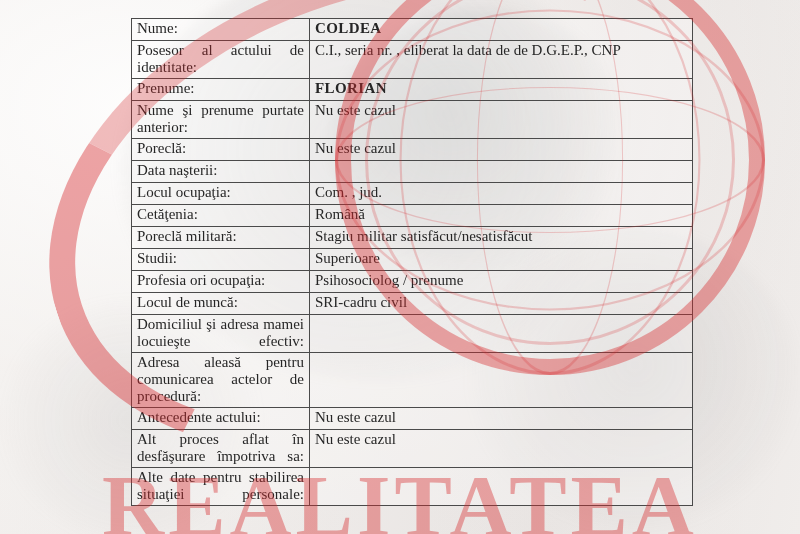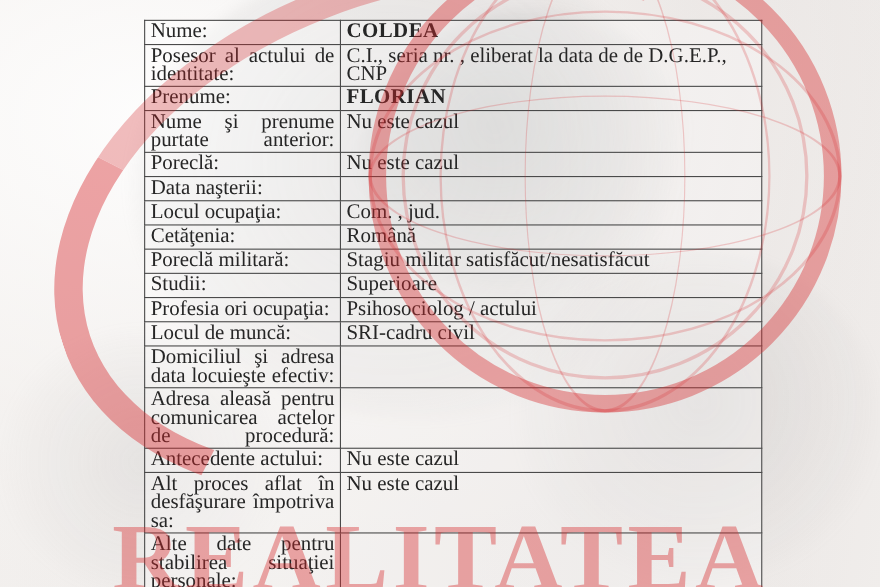--- a/index.html
+++ b/index.html
@@ -118,21 +118,21 @@
   }
   table#form-table {
     border-collapse: collapse;
     width: 541px;
     table-layout: fixed;
     background: rgba(255,255,255,0.30);
   }
   table#form-table td {
     border: 1px solid #4a4a4a;
     padding: 1px 5px 2px 5px;
-    font-size: 19px;
+    font-size: 15px;
     line-height: 17px;
     color: #262626;
     vertical-align: top;
     height: 18px;
   }
   td.label {
     width: 167px;
     text-align: justify;
     text-align-last: justify;
     white-space: normal;
@@ -194,28 +194,28 @@
           <tr>
             <td class="label nojust">Poreclă militară:</td>
             <td class="value">Stagiu militar satisfăcut/nesatisfăcut</td>
           </tr>
           <tr>
             <td class="label nojust">Studii:</td>
             <td class="value">Superioare</td>
           </tr>
           <tr>
             <td class="label nojust">Profesia ori ocupaţia:</td>
-            <td class="value">Psihosociolog / actului</td>
+            <td class="value">Psihosociolog / prenume</td>
           </tr>
           <tr>
             <td class="label nojust">Locul de muncă:</td>
             <td class="value">SRI-cadru civil</td>
           </tr>
           <tr>
-            <td class="label">Domiciliul şi adresa data locuieşte efectiv:</td>
+            <td class="label">Domiciliul şi adresa mamei locuieşte efectiv:</td>
             <td class="value"></td>
           </tr>
           <tr>
             <td class="label">Adresa aleasă pentru comunicarea actelor de procedură:</td>
             <td class="value"></td>
           </tr>
           <tr>
             <td class="label nojust">Antecedente actului:</td>
             <td class="value">Nu este cazul</td>
           </tr>

